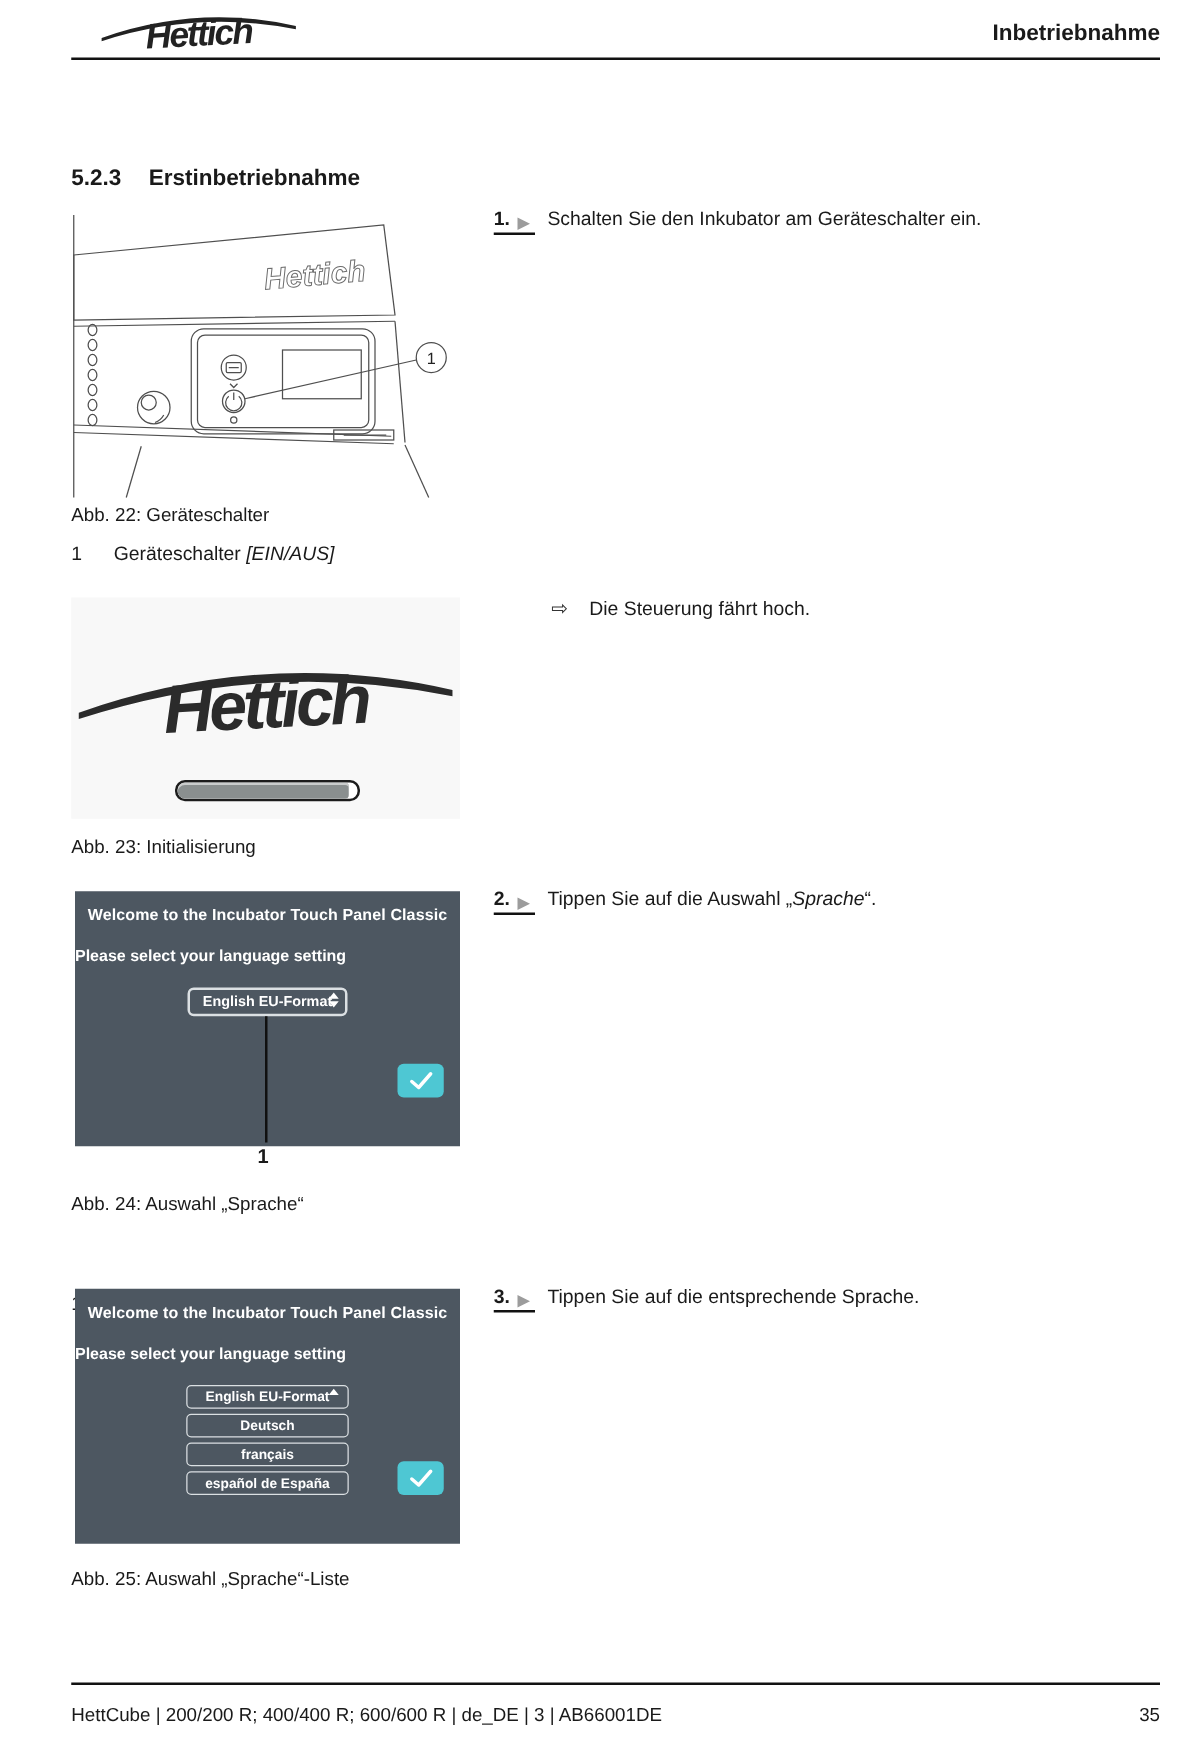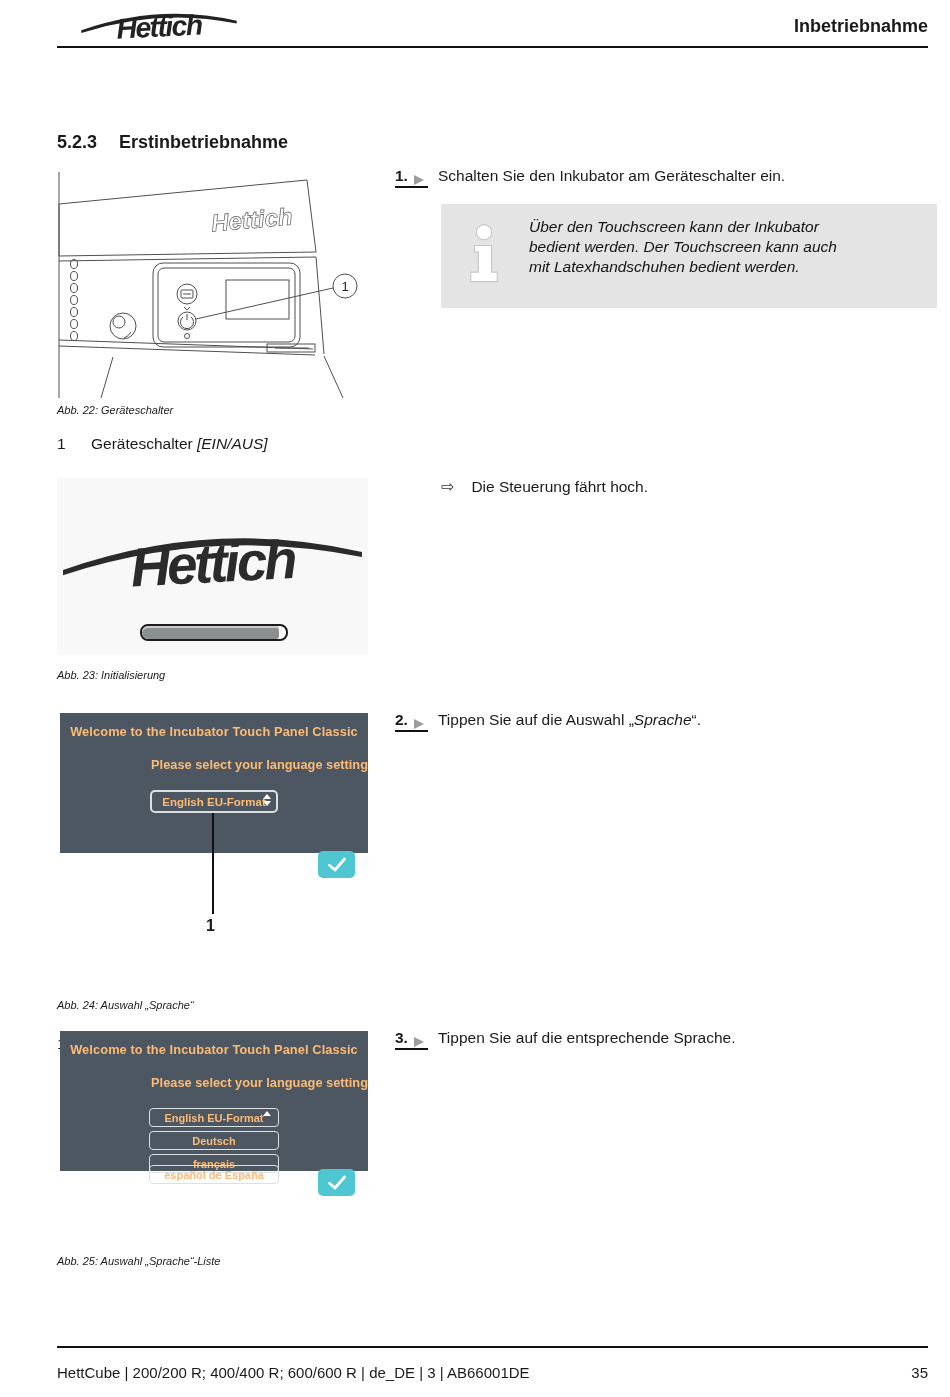--- a/index.html
+++ b/index.html
@@ -28,56 +28,56 @@
     border-width:5.5px 0 5.5px 10px; border-color:transparent transparent transparent #9c9c9c;
     position:relative; top:4px; left:-14px; }
   .step-text { margin-left:0px;text-align:right; }
   .step-1 { top:167px; } .step-2 { top:711px; } .step-3 { top:1029px; }
   
   .infobox { position:absolute; left:441px; top:204px; width:496px; height:104px; background:#e4e4e4; }
   .infobox .info-icon { position:absolute; left:24px; top:18px; }
   .infobox .info-text { position:absolute; left:88px; top:13px; width:322px;
     font-style:italic; font-size:15.5px; line-height:1.3; color:#141414; }
   
-  .caption { position:absolute; left:57px; font-style:italic; font-size:11px; }
-  .cap22 { top:404px; } .cap23 { top:669px; } .cap24 { top:955px;margin-top:44px; } .cap25 { top:1255px; }
+  .caption { position:absolute; left:57px; font-size:15px; }
+  .cap22 { top:404px; } .cap23 { top:669px; } .cap24 { top:955px; } .cap25 { top:1255px; }
   .legend { position:absolute; left:57px; font-size:15.5px; }
   .leg22 { top:435px; } .leg24 { top:1035px; }
   .legend .leg-num { display:inline-block; width:34px; }
   .it { font-style:italic; }
   
   .result { position:absolute; left:441px; top:477px; font-size:15.5px; }
   .result .res-arrow { display:inline-block; margin-right:17px; font-size:16px; color:#333; }
   
   .fig23 { position:absolute; left:57px; top:478px; width:311px; height:177px; background:#f8f8f8; }
   .fig23 .biglogo { position:absolute; left:4px; top:32px; }
   .progress { position:absolute; left:83px; top:146px; width:148px; height:17px;
     border:2px solid #1c1c1c; border-radius:8px; background:#fff; overflow:hidden; }
   .progress .fill { height:100%; background:#8a8f8f; border-radius:6px 3px 3px 6px;
     box-shadow:inset 0 2px 0 rgba(255,255,255,.55); }
   
-  .panel { position:absolute; left:60px; width:308px; height:140px; background:#4d5761;
-    color:#fdba74; font-weight:bold; }
+  .panel { position:absolute; left:60px; width:308px; height:204px; background:#4d5761;
+    color:#ffffff; font-weight:bold; }
   .panel-1 { top:713px; } .panel-2 { top:1031px; }
   .panel-title { position:absolute; top:11px; left:0; width:100%; text-align:center;
     font-size:12.8px; letter-spacing:.1px; }
-  .panel-subtitle { position:absolute; top:44px; left:0; width:100%; text-align:right; font-size:12.8px; }
+  .panel-subtitle { position:absolute; top:44px; left:0; width:100%; text-align:left; font-size:12.8px; }
   .dropdown { position:absolute; left:90px; top:77px; width:128px; height:23px;
     border:2px solid #dbe0e3; border-radius:5px; display:flex; align-items:center;
     justify-content:center; font-size:11.5px; }
   .spinner { position:absolute; right:5px; top:2px; display:flex; flex-direction:column; gap:2px; }
   .tri-up { width:0; height:0; border-left:4px solid transparent; border-right:4px solid transparent;
     border-bottom:5px solid #fff; }
   .tri-down { width:0; height:0; border-left:4px solid transparent; border-right:4px solid transparent;
     border-top:5px solid #fff; }
   .confirm-btn { position:absolute; left:258px; top:138px; width:37px; height:27px;
     background:#4ec7d3; border-radius:5px; display:flex; align-items:center; justify-content:center; }
   .opt { position:absolute; left:89px; width:130px; height:19px; border:1.5px solid #dbe0e3;
     border-radius:4px; display:flex; align-items:center; justify-content:center; font-size:11px; }
-  .opt-0 { top:77px; } .opt-1 { top:100px; } .opt-2 { top:123px; } .opt-3 { top:134px; }
+  .opt-0 { top:77px; } .opt-1 { top:100px; } .opt-2 { top:123px; } .opt-3 { top:146px; }
   .opt .opt-tri { position:absolute; right:7px; top:2px; }
   
   .pointer-line { position:absolute; left:212px; top:813px; width:2px; height:101px; background:#101010; z-index:5; }
   .pointer-label { position:absolute; left:206px; top:917px; font-size:16px; font-weight:bold; }
   
   .footer-left { position:absolute; left:57px; top:1364px; font-size:15px;text-align:center; }
   .footer-page { position:absolute; right:22px; top:1364px; font-size:15px; }
 </style>
 </head>
 <body>
@@ -136,29 +136,20 @@
       </g>
       <text transform="rotate(-5 195 62)" x="195" y="68" text-anchor="middle" font-size="24" font-style="italic" font-weight="bold" fill="none" stroke="#6e6e6e" stroke-width="0.8">Hettich</text>
       <text x="288" y="131" text-anchor="middle" font-size="13" fill="#222">1</text>
     </svg>
   </div>
 
   <div class="step step-1">
     <span class="step-num">1.</span><span class="step-arrow"></span><span class="step-text">Schalten Sie den Inkubator am Geräteschalter ein.</span>
   </div>
 
-  <div class="infobox">
-    <span class="info-icon">
-      <svg width="38" height="66" viewBox="0 0 40 68">
-        <circle cx="20" cy="10" r="8" fill="#fff" stroke="#c6c6c6" stroke-width="1.2"></circle>
-        <path d="M10,24 L28,24 L28,52 L34,52 L34,62 L6,62 L6,52 L14,52 L14,31 L10,31 Z" fill="#fff" stroke="#c6c6c6" stroke-width="1.2"></path>
-      </svg>
-    </span>
-    <div class="info-text">Über den Touchscreen kann der Inkubator bedient werden. Der Touchscreen kann auch mit Latexhandschuhen bedient werden.</div>
-  </div>
 
   <div class="caption cap22">Abb. 22: Geräteschalter</div>
   <div class="legend leg22">
     <span class="leg-num">1</span><span>Geräteschalter </span><span class="it">[EIN/AUS]</span>
   </div>
 
   <div class="result">
     <span class="res-arrow">⇨</span><span>Die Steuerung fährt hoch.</span>
   </div>
 

